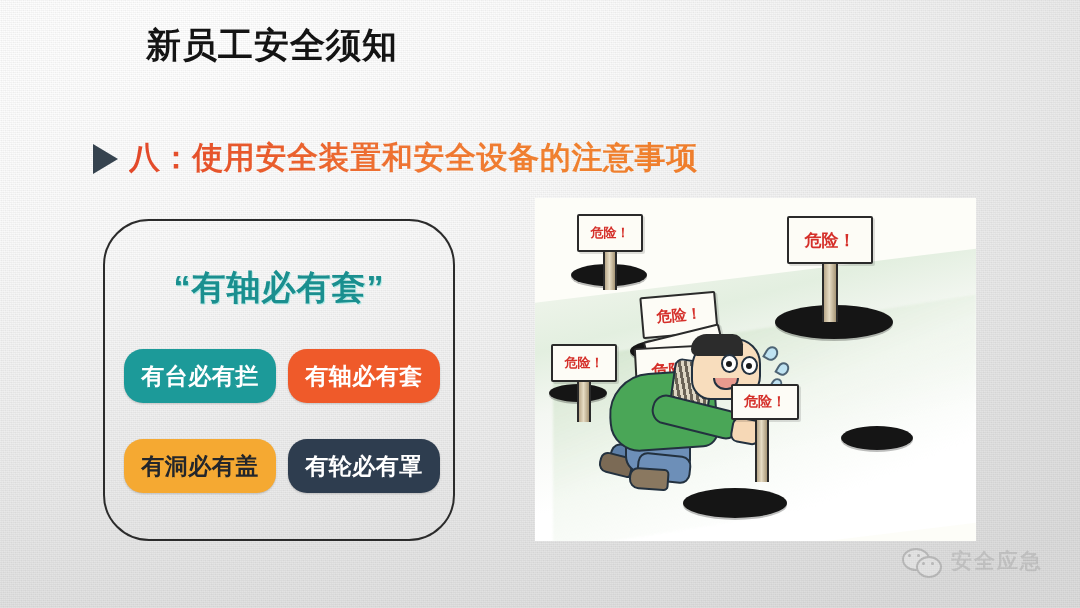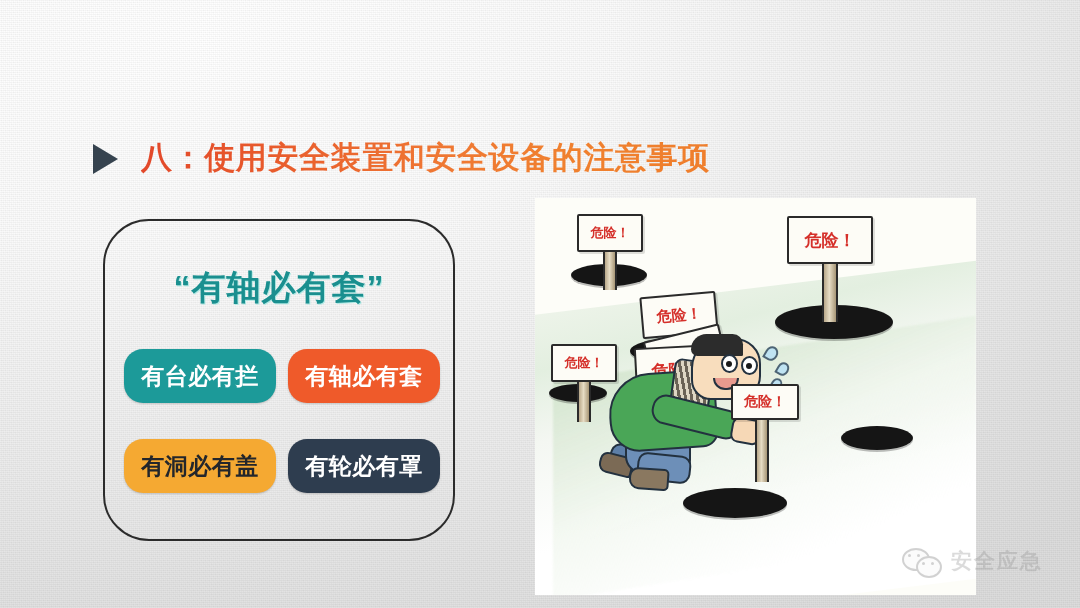--- a/index.html
+++ b/index.html
@@ -49,21 +49,21 @@
     white-space: nowrap;
   }
 
   
   .section-head {
     position: absolute;
     left: 93px;
     top: 137px;
     display: flex;
     align-items: center;
-    gap: 23px;
+    gap: 11px;
     white-space: nowrap;
   }
   .tri-icon {
     width: 0;
     height: 0;
     border-top: 15px solid transparent;
     border-bottom: 15px solid transparent;
     border-left: 25px solid #36434f;
     flex: none;
     margin-top: 2px;
@@ -129,21 +129,21 @@
   .chip.amber { background: #f5a932; color: #23262b; }
   .chip.red   { background: #ef5a2a; color: #ffffff; }
   .chip.navy  { background: #2e3d4f; color: #ffffff; }
 
   
   .illus {
     position: absolute;
     left: 535px;
     top: 198px;
     width: 441px;
-    height: 397px;
+    height: 343px;
     background: #fdfdf8;
     overflow: hidden;
   }
   .ground {
     position: absolute;
     left: -10%;
     top: 22%;
     width: 130%;
     height: 80%;
     background:
@@ -294,20 +294,21 @@
   .wechat-icon .b1 { left: 0;  top: 2px;  width: 24px; height: 19px; }
   .wechat-icon .b2 { left: 14px; top: 10px; width: 22px; height: 18px; }
   .wechat-icon .dot { position: absolute; width: 3px; height: 3px; background: #6b6b6b; border-radius: 50%; }
   .wm-text { font-size: 21px; font-weight: 700; color: #8b8b8b; letter-spacing: 2px; white-space: nowrap; text-align: right; }
 </style>
 </head>
 <body>
 
 <div class="slide">
 
+  <div class="page-title">新员工安全须知</div>
 
   <div class="section-head">
     <span class="tri-icon"></span>
     <span class="section-text">八：使用安全装置和安全设备的注意事项</span>
   </div>
 
   <div class="panel">
     <div class="panel-title">“有轴必有套”</div>
 
     <div class="chip-grid">

